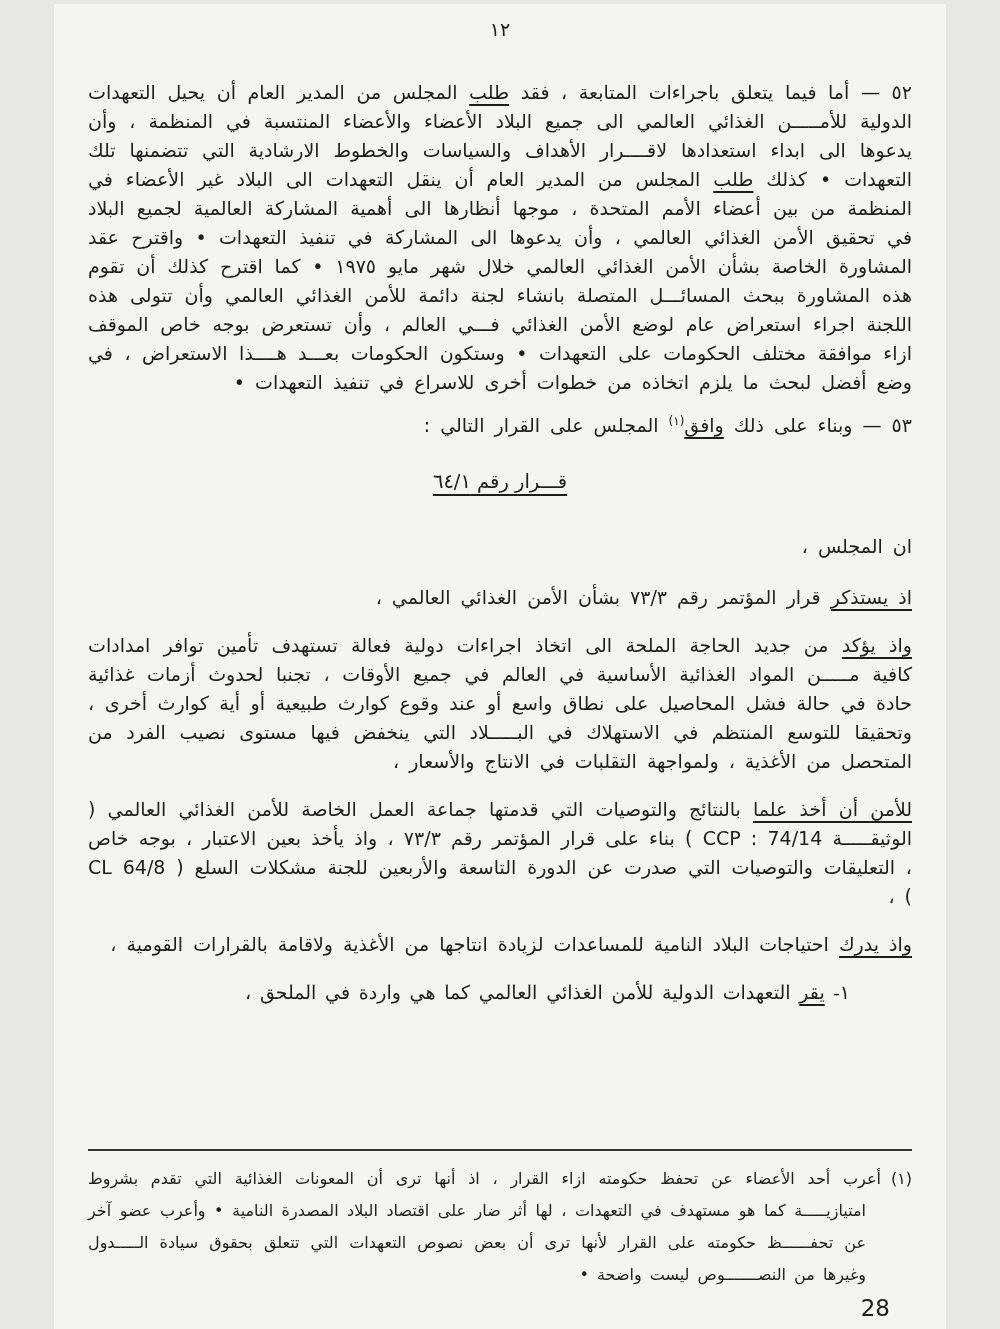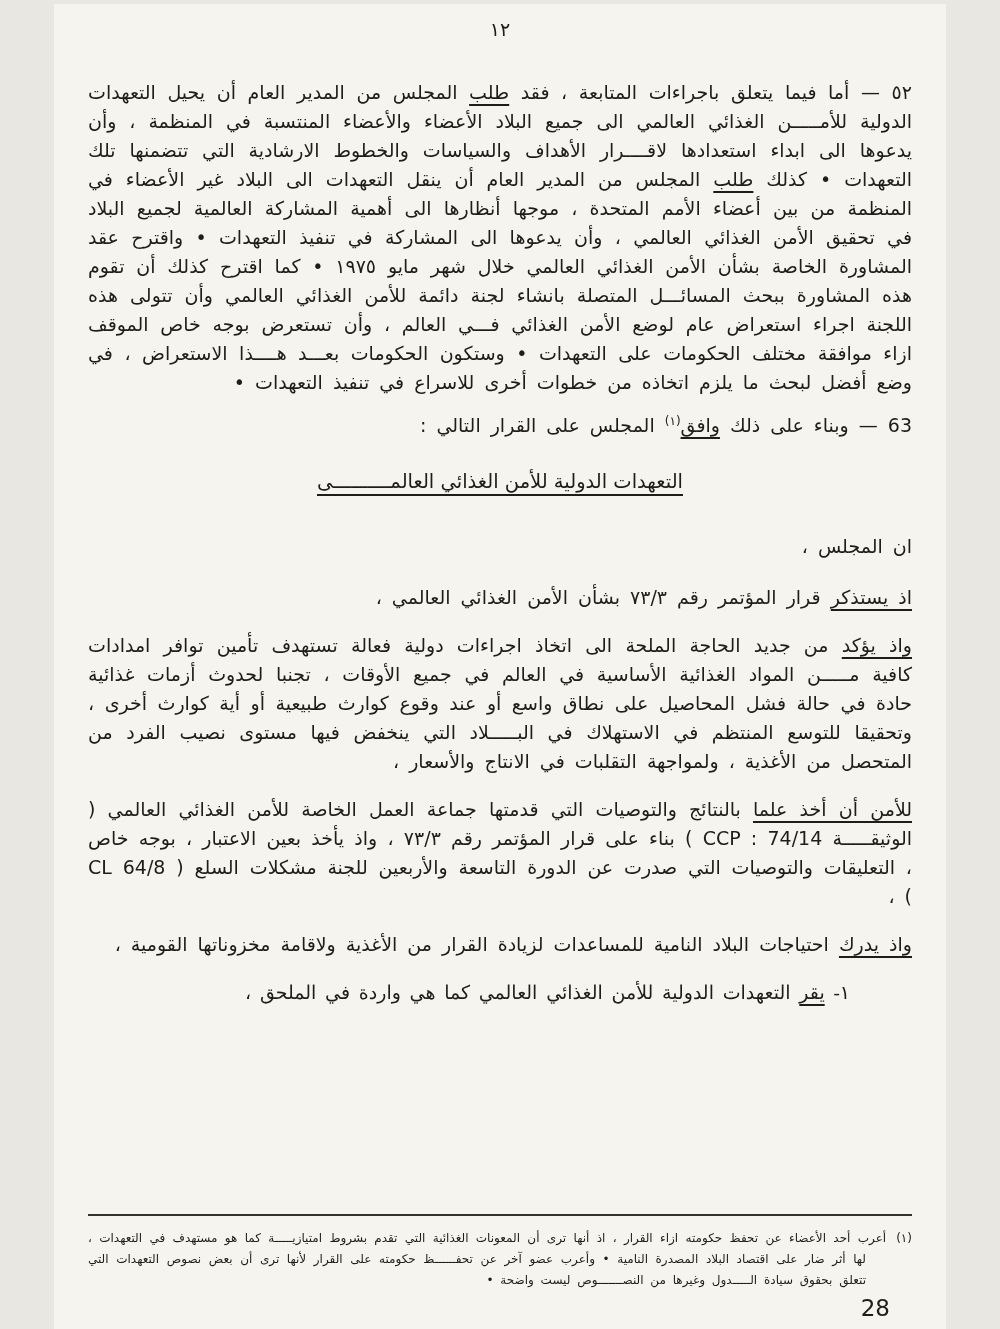--- a/index.html
+++ b/index.html
@@ -62,22 +62,22 @@
     position:absolute;
     right:34px; left:34px;
     bottom:42px;
   }
   .fn-rule {
     border:none;
     border-top:2px solid #35322c;
     margin-bottom:12px;
   }
   .footnote {
-    font-size:12px;
-    line-height:21px;
+    font-size:16px;
+    line-height:32px;
     text-align:justify;
     word-spacing:3px;
     padding-right:46px;
     text-indent:-46px;
   }
   .fn-marker { margin-left:10px; }
   .page-number-bottom {
     position:absolute;
     right:56px; bottom:12px;
     font-size:23px;
@@ -88,36 +88,36 @@
 <body>
 
 <div class="page">
 
   <div class="page-number-top">١٢</div>
 
   <main class="content">
 
     <p class="para para-main"><span>٥٢ — </span><span>أما فيما يتعلق باجراءات المتابعة ، فقد </span><span class="u">طلب</span><span> المجلس من المدير العام أن يحيل التعهدات الدولية للأمـــــن الغذائي العالمي الى جميع البلاد الأعضاء والأعضاء المنتسبة في المنظمة ، وأن يدعوها الى ابداء استعدادها لاقــــرار الأهداف والسياسات والخطوط الارشادية التي تتضمنها تلك التعهدات • كذلك </span><span class="u">طلب</span><span> المجلس من المدير العام أن ينقل التعهدات الى البلاد غير الأعضاء في المنظمة من بين أعضاء الأمم المتحدة ، موجها أنظارها الى أهمية المشاركة العالمية لجميع البلاد في تحقيق الأمن الغذائي العالمي ، وأن يدعوها الى المشاركة في تنفيذ التعهدات • واقترح عقد المشاورة الخاصة بشأن الأمن الغذائي العالمي خلال شهر مايو ١٩٧٥ • كما اقترح كذلك أن تقوم هذه المشاورة ببحث المسائـــل المتصلة بانشاء لجنة دائمة للأمن الغذائي العالمي وأن تتولى هذه اللجنة اجراء استعراض عام لوضع الأمن الغذائي فـــي العالم ، وأن تستعرض بوجه خاص الموقف ازاء موافقة مختلف الحكومات على التعهدات • وستكون الحكومات بعـــد هــــذا الاستعراض ، في وضع أفضل لبحث ما يلزم اتخاذه من خطوات أخرى للاسراع في تنفيذ التعهدات •</span></p>
 
-    <p class="para para-53"><span>63 — </span><span>وبناء على ذلك </span><span class="u">وافق</span><sup class="fn-ref">(١)</sup><span> المجلس على القرار التالي :</span></p>
+    <p class="para para-53"><span>٥٣ — </span><span>وبناء على ذلك </span><span class="u">وافق</span><sup class="fn-ref">(١)</sup><span> المجلس على القرار التالي :</span></p>
 
     <div class="titles">
-      <span class="title-wrap"><span class="title-line">التعهدات الدولية للأمن الغذائي العالمــــــــــى</span></span>
+      <span class="title-wrap"><span class="title-line">قـــرار رقم ٦٤/١</span></span>
     </div>
 
     <p class="para opening">ان المجلس ،</p>
 
     <p class="para clause"><span class="u">اذ يستذكر</span><span> قرار المؤتمر رقم ٧٣/٣ بشأن الأمن الغذائي العالمي ،</span></p>
 
     <p class="para clause"><span class="u">واذ يؤكد</span><span> من جديد الحاجة الملحة الى اتخاذ اجراءات دولية فعالة تستهدف تأمين توافر امدادات كافية مـــــن المواد الغذائية الأساسية في العالم في جميع الأوقات ، تجنبا لحدوث أزمات غذائية حادة في حالة فشل المحاصيل على نطاق واسع أو عند وقوع كوارث طبيعية أو أية كوارث أخرى ، وتحقيقا للتوسع المنتظم في الاستهلاك في البـــــلاد التي ينخفض فيها مستوى نصيب الفرد من المتحصل من الأغذية ، ولمواجهة التقلبات في الانتاج والأسعار ،</span></p>
 
     <p class="para clause"><span class="u">للأمن أن أخذ علما</span><span> بالنتائج والتوصيات التي قدمتها جماعة العمل الخاصة للأمن الغذائي العالمي ( الوثيقـــــة CCP : 74/14 ) بناء على قرار المؤتمر رقم ٧٣/٣ ، واذ يأخذ بعين الاعتبار ، بوجه خاص ، التعليقات والتوصيات التي صدرت عن الدورة التاسعة والأربعين للجنة مشكلات السلع ( CL 64/8 ) ،</span></p>
 
 
-    <p class="para clause"><span class="u">واذ يدرك</span><span> احتياجات البلاد النامية للمساعدات لزيادة القرار من الأغذية ولاقامة مخزوناتها القومية ،</span></p>
+    <p class="para clause"><span class="u">واذ يدرك</span><span> احتياجات البلاد النامية للمساعدات لزيادة انتاجها من الأغذية ولاقامة بالقرارات القومية ،</span></p>
 
     <p class="para op"><span>١- </span><span class="u">يقر</span><span> التعهدات الدولية للأمن الغذائي العالمي كما هي واردة في الملحق ،</span></p>
 
 
   </main>
 
   <footer class="footnote-area">
     <hr class="fn-rule">
     <p class="footnote"><span class="fn-marker">(١)</span><span>أعرب أحد الأعضاء عن تحفظ حكومته ازاء القرار ، اذ أنها ترى أن المعونات الغذائية التي تقدم بشروط امتيازيـــــة كما هو مستهدف في التعهدات ، لها أثر ضار على اقتصاد البلاد المصدرة النامية • وأعرب عضو آخر عن تحفــــــظ حكومته على القرار لأنها ترى أن بعض نصوص التعهدات التي تتعلق بحقوق سيادة الـــــدول وغيرها من النصـــــــوص ليست واضحة •</span></p>
   </footer>

